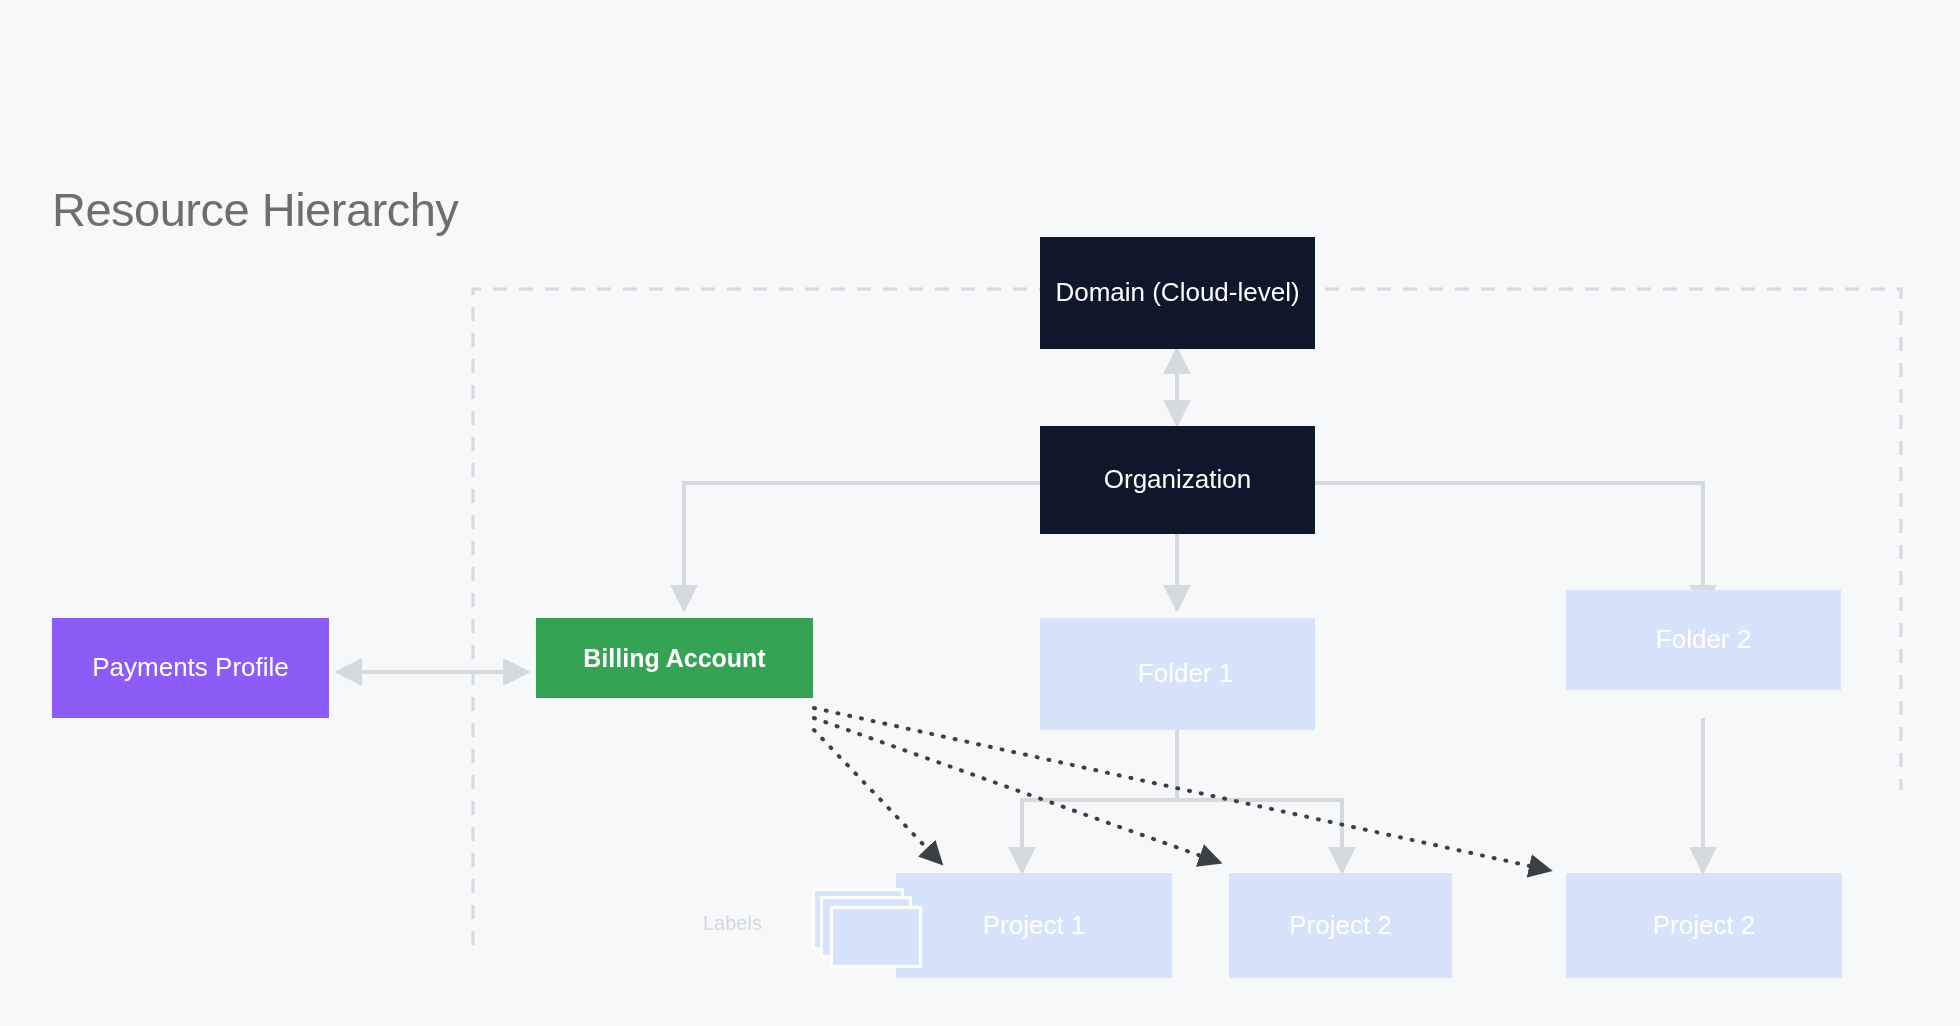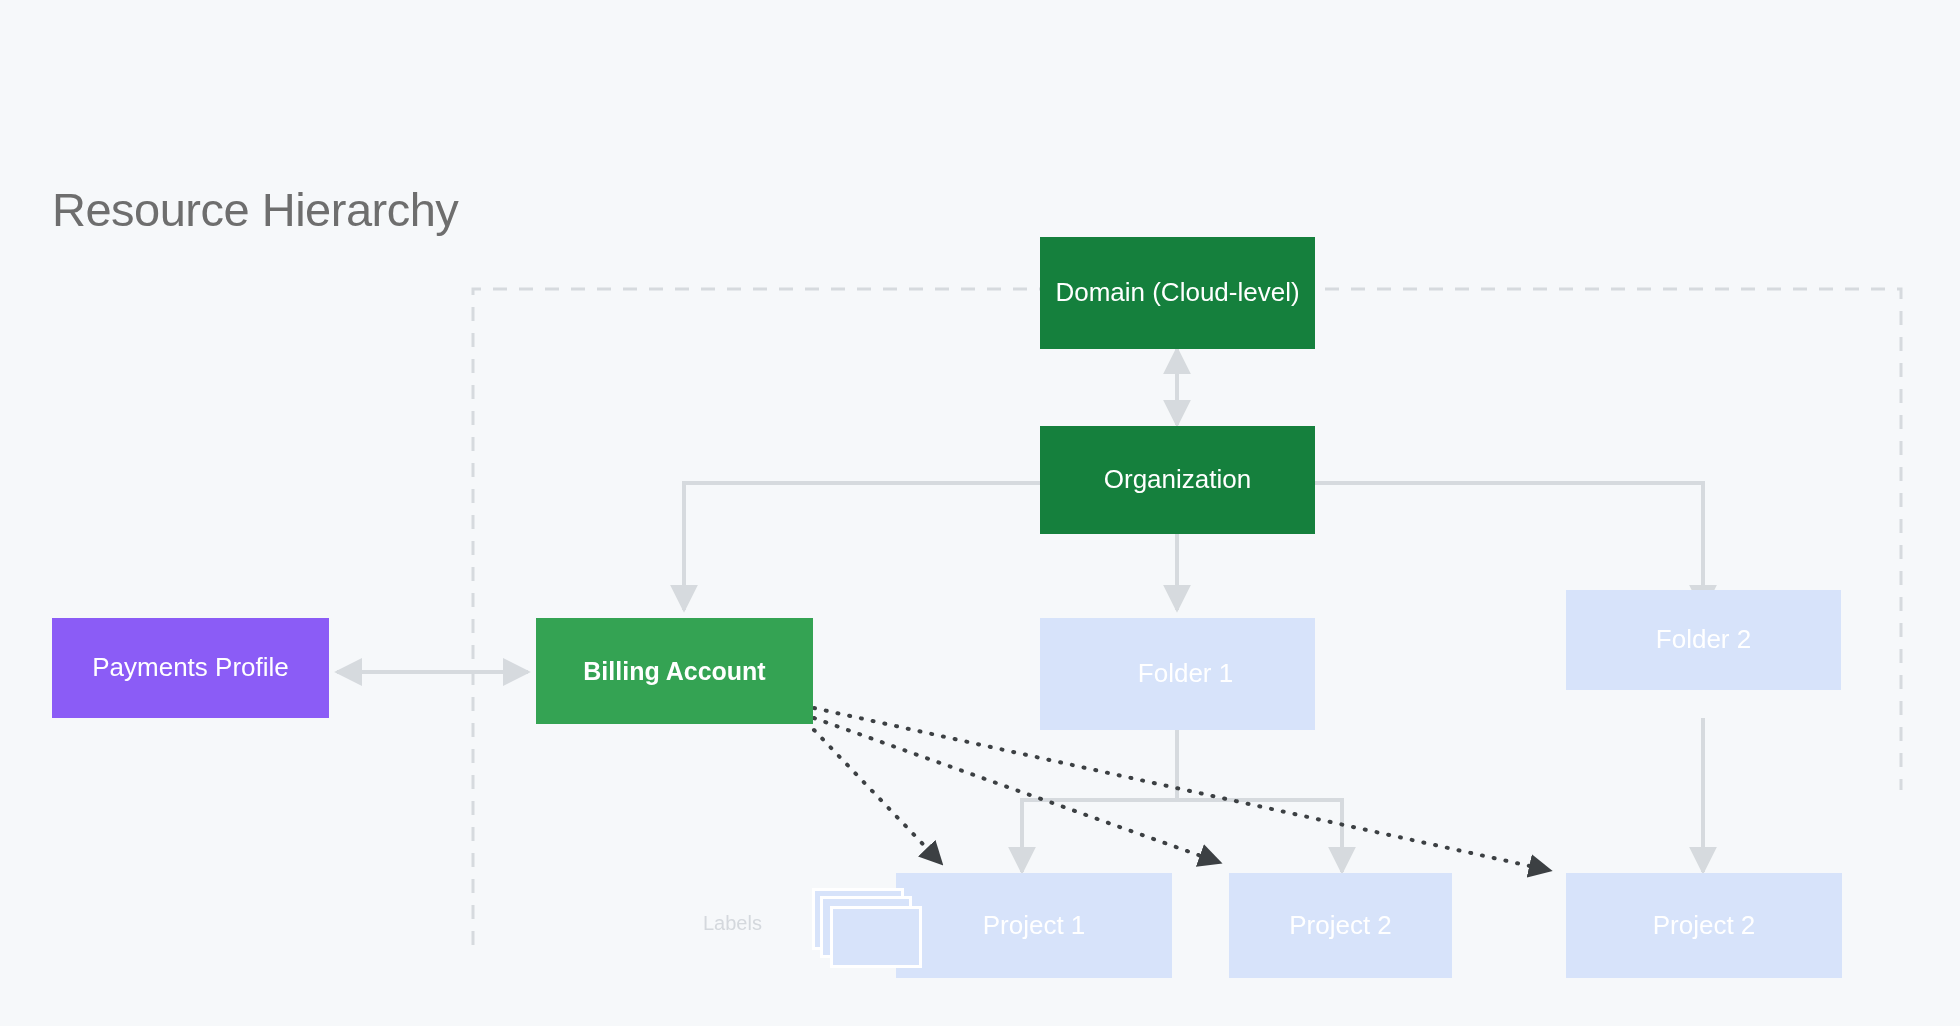--- a/index.html
+++ b/index.html
@@ -58,21 +58,21 @@
     color: #ffffff;
     font-size: 26px;
     font-weight: 400;
     white-space: nowrap;
   }
   .node.green .node-label {
     font-weight: 700;
     font-size: 25px;
   }
 
-  .fill-pink   { background: #15803d; }
+  .fill-pink   { background: #0f172a; }
   .fill-blue   { background: #d7e3fa; }
   .fill-green  { background: #34a353; }
   .fill-cream  { background: #8b5cf6; }
 
   
   #labels-text {
     position: absolute;
     left: 703px;
     top: 912px;
     font-size: 20px;
@@ -207,21 +207,21 @@
   </div>
 
   <div class="node fill-pink" style="left:1040px; top:426px; width:275px; height:108px;">
     <span class="node-label">Organization</span>
   </div>
 
   <div class="node fill-cream" style="left:52px; top:618px; width:277px; height:100px;">
     <span class="node-label">Payments Profile</span>
   </div>
 
-  <div class="node green fill-green" style="left:536px; top:618px; width:277px; height:106px;">
+  <div class="node green fill-green" style="left:536px; top:618px; width:277px; height:80px;">
     <span class="node-label">Billing Account</span>
   </div>
 
   <div class="node fill-blue" style="left:1040px; top:618px; width:275px; height:112px;padding-left:16px;">
     <span class="node-label">Folder 1</span>
   </div>
 
   <div class="node fill-blue" style="left:1566px; top:590px; width:275px; height:100px;">
     <span class="node-label">Folder 2</span>
   </div>

